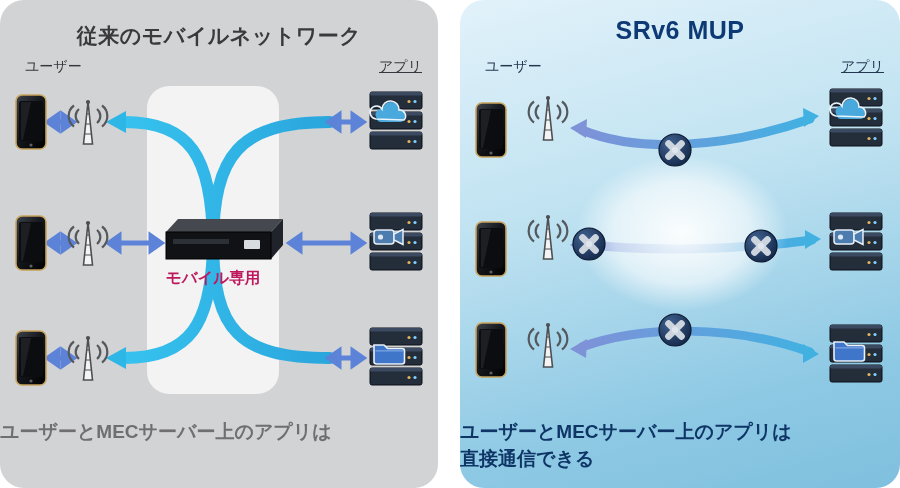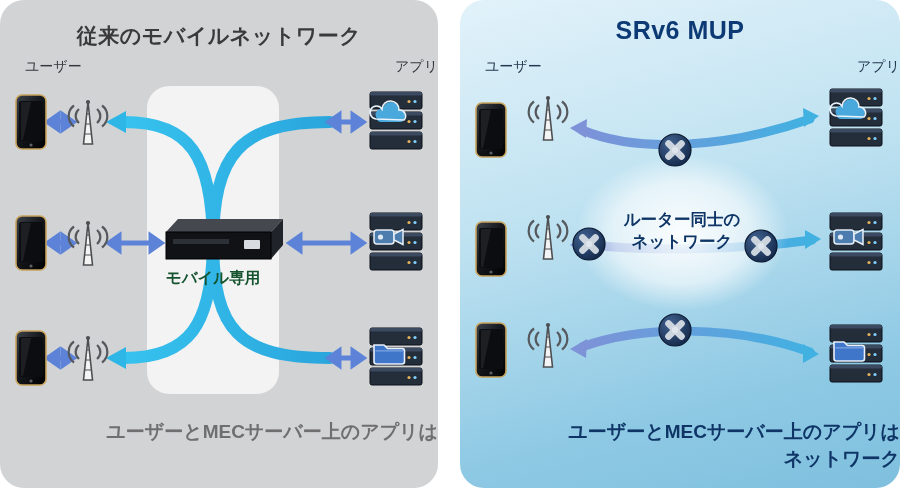--- a/index.html
+++ b/index.html
@@ -8,24 +8,24 @@
   .panel{position:absolute;top:0;height:488px;border-radius:24px;overflow:hidden;}
   .panel-left{left:0;width:438px;background:#d2d3d5;}
   .panel-right{left:460px;width:440px;background:linear-gradient(165deg,#e2f2fa 0%,#bfe2f1 40%,#8ec9e4 78%,#7fc0de 100%);}
   .diagram{position:absolute;left:0;top:0;}
   .txt{position:absolute;white-space:nowrap;}
   .title-left{left:0;top:22px;width:438px;text-align:center;font-size:21px;font-weight:bold;color:#3a3a3c;letter-spacing:.5px;}
   .title-right{left:0;top:16px;width:440px;text-align:center;font-size:25px;font-weight:bold;color:#0d3a74;letter-spacing:.5px;}
   .corner-label{font-size:14px;color:#34373c;}
   .corner-label.r{color:#23364f;}
   .lbl-user{left:12px;top:58px;margin-left:13px;}
-  .lbl-app{right:0;top:58px;}
-  .switch-label{left:148px;top:268px;width:130px;text-align:center;font-size:15.5px;font-weight:bold;color:#14532d;line-height:20px;}
+  .lbl-app{right:16px;top:58px;text-decoration:underline;}
+  .switch-label{left:148px;top:268px;width:130px;text-align:center;font-size:15.5px;font-weight:bold;color:#be185d;line-height:20px;}
   .center-label{left:122px;top:208px;width:200px;text-align:center;font-size:16.5px;font-weight:bold;color:#0e3566;line-height:22px;}
-  .caption{left:0;width:100%;text-align:right;font-weight:bold;font-size:19px;line-height:27px;}
+  .caption{left:0;width:100%;text-align:left;font-weight:bold;font-size:19px;line-height:27px;}
   .caption-left{top:418px;color:#6f6f71;}
   .caption-right{top:418px;color:#0e3566;}
 </style>
 </head>
 <body>
 
 <div class="stage">
 
   <svg width="0" height="0" style="position:absolute" aria-hidden="true">
     <defs>
@@ -233,23 +233,19 @@
       </g>
       <g>
         <use href="#def-server" x="368" y="325"></use>
         <use href="#def-folder" x="374" y="338"></use>
       </g>
     </svg>
 
     <div class="txt title-right">SRv6 MUP</div>
     <div class="txt corner-label r lbl-user">ユーザー</div>
     <div class="txt corner-label r lbl-app">アプリ</div>
-    <div class="txt center-label">
-      <div>ルーター同士の</div>
-      <div>ネットワーク</div>
-    </div>
     <div class="txt caption caption-right">
       <div>ユーザーとMECサーバー上のアプリは</div>
-      <div>ネットワーク</div>
+      <div>直接通信できる</div>
     </div>
   </div>
 
 </div>
 
 </body></html>

